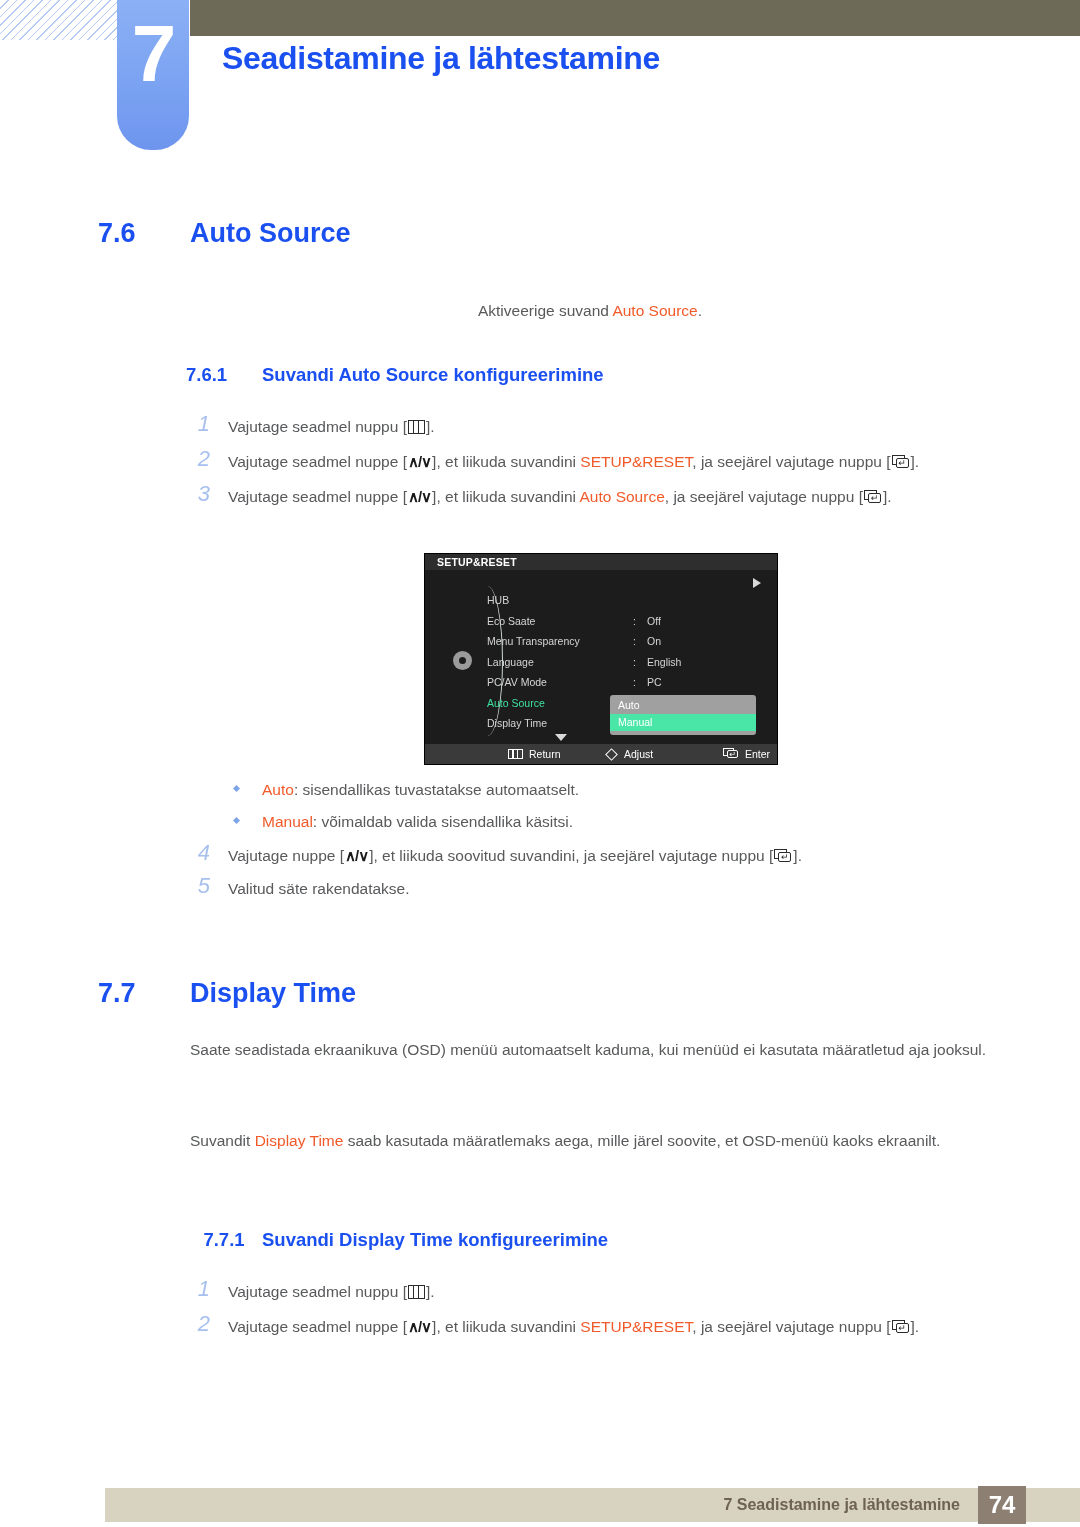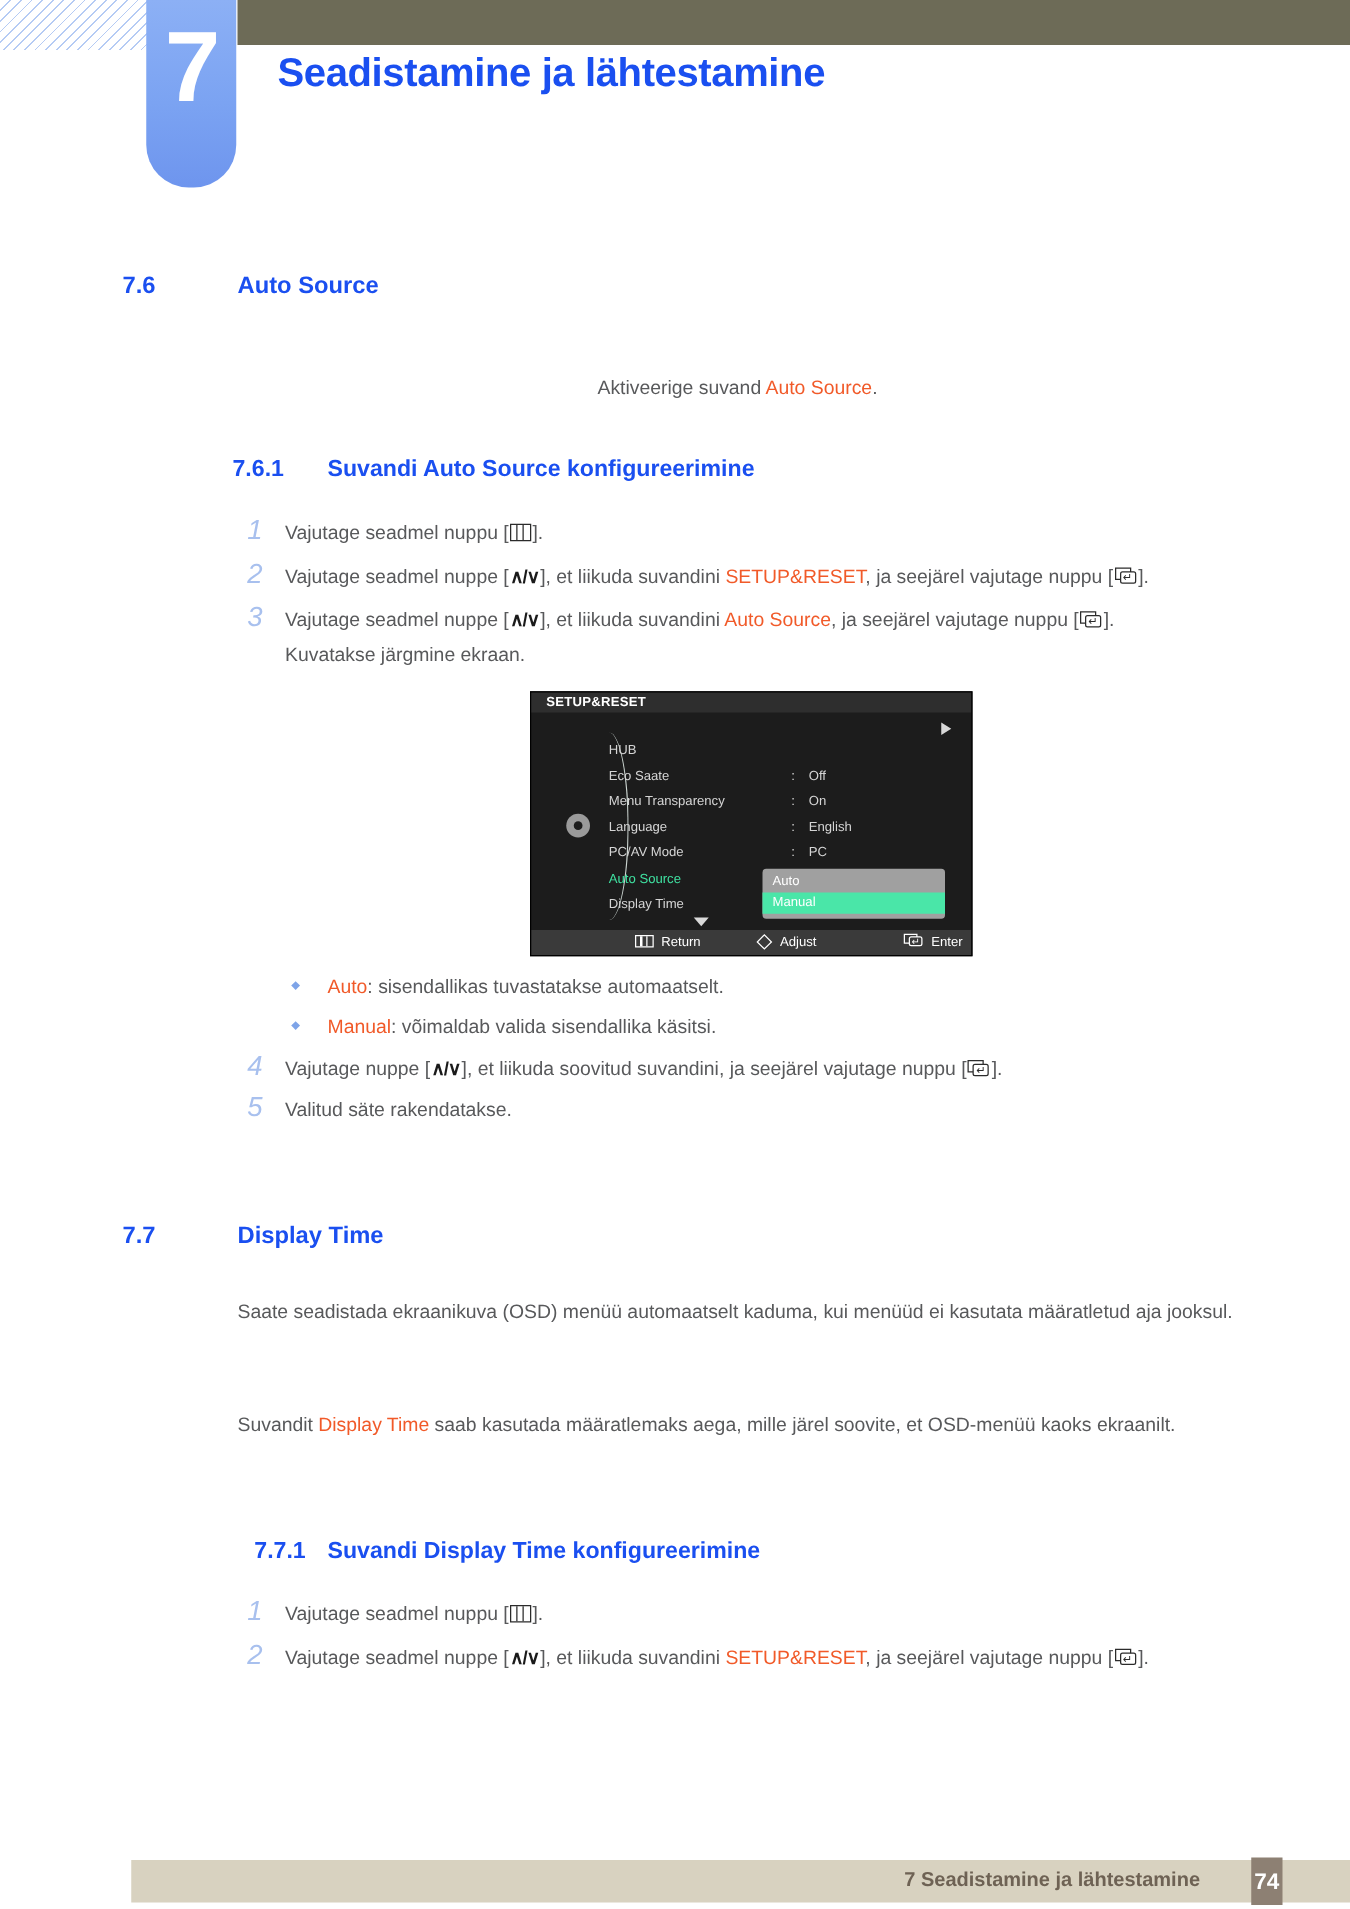--- a/index.html
+++ b/index.html
@@ -45,21 +45,21 @@
     color:#1a4ff0;
     font-size:32px;
     font-weight:bold;
     letter-spacing:-0.3px;
   }
 
   
   .h2 {
     position:absolute;
     color:#1a4ff0;
-    font-size:19px;
+    font-size:27px;
     font-weight:bold;
     white-space:nowrap;
   }
   .h2 .num { display:inline-block; width:92px; }
   .h3 {
     position:absolute;
     color:#1a4ff0;
     font-size:18.5px;
     font-weight:bold;
     white-space:nowrap;
@@ -246,24 +246,24 @@
   .footer-text {
     position:absolute; top:1488px; right:120px;
     height:34px; line-height:34px;
     color:#6e6254;
     font-size:16px;
     font-weight:bold;
     white-space:nowrap;
   }
   .footer-page {
     position:absolute; top:1486px; right:54px;
-    width:25px; height:38px;
+    width:48px; height:38px;
     background:#8d8073;
     color:#ffffff;
-    font-size:18px;
+    font-size:24px;
     font-weight:bold;
     text-align:center;
     line-height:38px;
   }
 </style>
 </head>
 <body>
 
 <div class="hatch"></div>
 <div class="olive-bar"></div>
@@ -289,21 +289,20 @@
 </div>
 
 <div class="step" style="left:228px; top:448px; width:800px;">
   <span class="sn">2</span>
   <span>Vajutage seadmel nuppe [</span><span class="ico-updown">∧/∨</span><span>], et liikuda suvandini </span><span class="orange">SETUP&amp;RESET</span><span>, ja seejärel vajutage nuppu [</span><span class="ico-enter"><span class="bk"></span><span class="fr">↵</span></span><span>].</span>
 </div>
 
 <div class="step" style="left:228px; top:483px; width:800px;">
   <span class="sn">3</span>
   <span>Vajutage seadmel nuppe [</span><span class="ico-updown">∧/∨</span><span>], et liikuda suvandini </span><span class="orange">Auto Source</span><span>, ja seejärel vajutage nuppu [</span><span class="ico-enter"><span class="bk"></span><span class="fr">↵</span></span><span>].</span>
-  <div>Kuvatakse järgmine ekraan.</div>
 </div>
 
 <div class="osd">
   <div class="osd-title">SETUP&amp;RESET</div>
   <div class="osd-arrow"></div>
   <div class="osd-gear"></div>
   <div class="osd-curve"></div>
 
   <div class="osd-list">
     <div class="osd-row">

